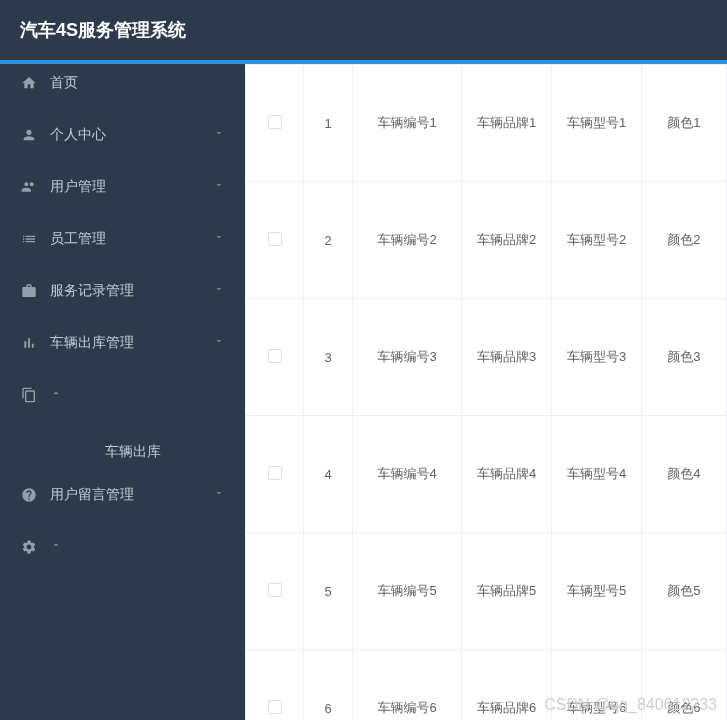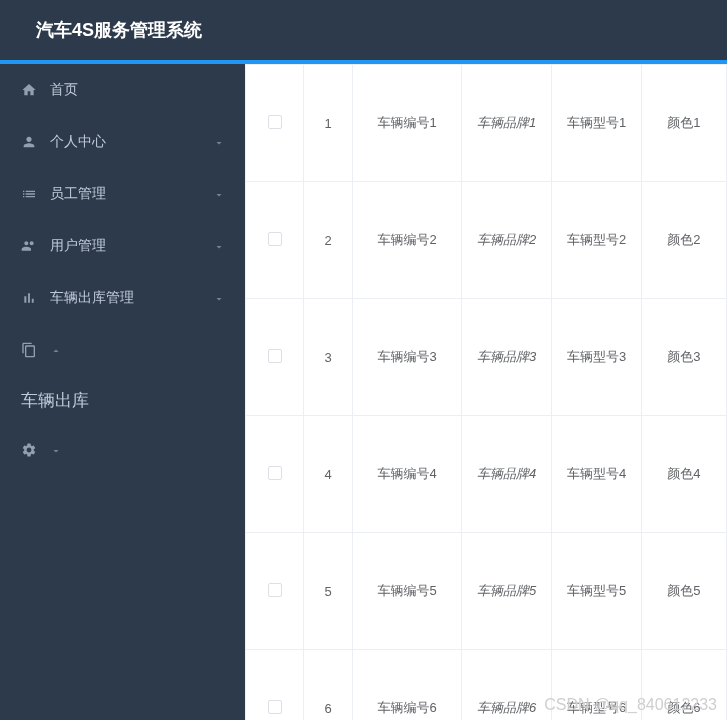--- a/index.html
+++ b/index.html
@@ -1,42 +1,42 @@
 <!DOCTYPE html>
 <html><head>
   <meta charset="utf-8">
   <style>
     * { margin: 0; padding: 0; box-sizing: border-box; }
     body { font-family: "Microsoft YaHei", Arial, sans-serif; font-size: 14px; background: #f5f5f5; width: 727px; height: 720px; overflow: hidden; position: relative; }
     
-    .header { background: #2d3a4b; height: 60px; display: flex; align-items: center; padding: 0 36px; }
+    .header { background: #2d3a4b; height: 60px; display: flex; align-items: center; padding: 0 20px; }
     .header-title { color: #fff; font-size: 18px; font-weight: bold; }
     .accent-bar { height: 4px; background: #2196f3; }
     
     .container { display: flex; height: calc(100% - 64px); }
     
     .sidebar { width: 245px; background: #2d3a4b; color: #bfcbd9; overflow-y: auto; }
     .sidebar::-webkit-scrollbar { width: 0; }
     
-    .menu-item { display: flex; align-items: center; height: 52px; padding: 10px 20px; cursor: pointer; position: relative; }
+    .menu-item { display: flex; align-items: flex-start; height: 52px; padding: 10px 20px; cursor: pointer; position: relative; }
     .menu-item .icon { width: 18px; height: 18px; margin-right: 12px; display: flex; align-items: center; justify-content: center; opacity: 0.7; }
     .menu-item .label { flex: 1; font-size: 14px; }
     .menu-item .chevron { width: 12px; height: 12px; opacity: 0.5; }
     
-    .submenu-item { display: flex; align-items: center; height: 48px; padding-left: 21px; cursor: pointer; font-size: 17px; }
+    .submenu-item { display: flex; align-items: center; height: 48px; padding-left: 21px; cursor: pointer; font-size: 14px; justify-content: center; }
     
     .content { flex: 1; background: #fff; display: flex; padding: 0; overflow: hidden; }
     
     .table { width: 100%; border-collapse: collapse; }
     .table td { border: 1px solid #ebeef5; text-align: center; color: #606266; font-size: 13px; padding: 8px 4px; vertical-align: middle; }
     .table tr { height: 117px; }
     .table .check-col { width: 48px; }
     .table .idx-col { width: 40px; }
     .table .code-col { width: 90px; }
-    .table .brand-col { width: 74px; font-style: italic; }
+    .table .brand-col { width: 74px; }
     .table .model-col { width: 74px; }
     .table .color-col { width: 70px; }
     
     .checkbox { width: 14px; height: 14px; border: 1px solid #dcdfe6; border-radius: 2px; display: inline-block; background: #fff; cursor: pointer; }
     
     .watermark { position: absolute; bottom: 6px; right: 10px; color: #cfcfcf; font-size: 16px; padding-left: 16px; }
     
     svg { fill: currentColor; }
   </style>
 </head>
@@ -68,42 +68,53 @@
         </span>
       <span class="label">个人中心</span>
       <span class="chevron"><svg viewBox="0 0 24 24" width="12" height="12">
             <path d="M7 10l5 5 5-5z"></path>
           </svg></span>
     </div>
 
     <div class="menu-item">
       <span class="icon">
           <svg viewBox="0 0 24 24" width="16" height="16">
+            <path d="M16 11c1.66 0 2.99-1.34 2.99-3S17.66 5 16 5c-1.66 0-3 1.34-3 3s1.34 3 3 3zm-8 0c1.66 0 2.99-1.34 2.99-3S9.66 5 8 5C6.34 5 5 6.34 5 8s1.34 3 3 3zm0 2c-2.33 0-7 1.17-7 3.5V19h14v-2.5c0-2.33-4.67-3.5-7-3.5z"></path>
+          </svg>
+        </span>
+      <span class="label">用户管理</span>
+      <span class="chevron"><svg viewBox="0 0 24 24" width="12" height="12">
+            <path d="M7 10l5 5 5-5z"></path>
+          </svg></span>
+    </div>
+
+    <div class="menu-item">
+      <span class="icon">
+          <svg viewBox="0 0 24 24" width="16" height="16">
             <path d="M3 13h2v-2H3v2zm0 4h2v-2H3v2zm0-8h2V7H3v2zm4 4h14v-2H7v2zm0 4h14v-2H7v2zM7 7v2h14V7H7z"></path>
           </svg>
         </span>
       <span class="label">员工管理</span>
       <span class="chevron"><svg viewBox="0 0 24 24" width="12" height="12">
             <path d="M7 10l5 5 5-5z"></path>
           </svg></span>
     </div>
 
-    <div class="menu-item">
-      <span class="icon">
-          <svg viewBox="0 0 24 24" width="16" height="16">
-            <path d="M16 11c1.66 0 2.99-1.34 2.99-3S17.66 5 16 5c-1.66 0-3 1.34-3 3s1.34 3 3 3zm-8 0c1.66 0 2.99-1.34 2.99-3S9.66 5 8 5C6.34 5 5 6.34 5 8s1.34 3 3 3zm0 2c-2.33 0-7 1.17-7 3.5V19h14v-2.5c0-2.33-4.67-3.5-7-3.5z"></path>
-          </svg>
-        </span>
-      <span class="label">用户管理</span>
-      <span class="chevron"><svg viewBox="0 0 24 24" width="12" height="12">
-            <path d="M7 10l5 5 5-5z"></path>
-          </svg></span>
-    </div>
-
-
+
+    <div class="menu-item">
+      <span class="icon">
+          <svg viewBox="0 0 24 24" width="16" height="16">
+            <path d="M20 6h-4V4c0-1.1-.9-2-2-2h-4c-1.1 0-2 .9-2 2v2H4c-1.1 0-2 .9-2 2v11c0 1.1.9 2 2 2h16c1.1 0 2-.9 2-2V8c0-1.1-.9-2-2-2zM10 4h4v2h-4V4z"></path>
+          </svg>
+        </span>
+      <span class="label">服务记录管理</span>
+      <span class="chevron"><svg viewBox="0 0 24 24" width="12" height="12">
+            <path d="M7 10l5 5 5-5z"></path>
+          </svg></span>
+    </div>
 
     <div class="menu-item">
       <span class="icon">
           <svg viewBox="0 0 24 24" width="16" height="16">
             <path d="M5 9.2h3V19H5zM10.6 5h2.8v14h-2.8zm5.6 8H19v6h-2.8z"></path>
           </svg>
         </span>
       <span class="label">车辆出库管理</span>
       <span class="chevron"><svg viewBox="0 0 24 24" width="12" height="12">
             <path d="M7 10l5 5 5-5z"></path>
@@ -118,20 +129,31 @@
         </span>
       <span class="chevron"><svg viewBox="0 0 24 24" width="12" height="12">
             <path d="M7 14l5-5 5 5z"></path>
           </svg></span>
     </div>
 
     <div class="submenu-item">
       <span>车辆出库</span>
     </div>
 
+    <div class="menu-item">
+      <span class="icon">
+          <svg viewBox="0 0 24 24" width="16" height="16">
+            <path d="M12 2C6.48 2 2 6.48 2 12s4.48 10 10 10 10-4.48 10-10S17.52 2 12 2zm1 17h-2v-2h2v2zm2.07-7.75l-.9.92C13.45 12.9 13 13.5 13 15h-2v-.5c0-1.1.45-2.1 1.17-2.83l1.24-1.26c.37-.36.59-.86.59-1.41 0-1.1-.9-2-2-2s-2 .9-2 2H8c0-2.21 1.79-4 4-4s4 1.79 4 4c0 .88-.36 1.68-.93 2.25z"></path>
+          </svg>
+        </span>
+      <span class="label">用户留言管理</span>
+      <span class="chevron"><svg viewBox="0 0 24 24" width="12" height="12">
+            <path d="M7 10l5 5 5-5z"></path>
+          </svg></span>
+    </div>
 
     <div class="menu-item">
       <span class="icon">
           <svg viewBox="0 0 24 24" width="16" height="16">
             <path d="M19.14 12.94c.04-.3.06-.61.06-.94 0-.32-.02-.64-.07-.94l2.03-1.58c.18-.14.23-.41.12-.61l-1.92-3.32c-.12-.22-.37-.29-.59-.22l-2.39.96c-.5-.38-1.03-.7-1.62-.94l-.36-2.54c-.04-.24-.24-.41-.48-.41h-3.84c-.24 0-.43.17-.47.41l-.36 2.54c-.59.24-1.13.57-1.62.94l-2.39-.96c-.22-.08-.47 0-.59.22L2.74 8.87c-.12.21-.08.47.12.61l2.03 1.58c-.05.3-.09.63-.09.94s.02.64.07.94l-2.03 1.58c-.18.14-.23.41-.12.61l1.92 3.32c.12.22.37.29.59.22l2.39-.96c.5.38 1.03.7 1.62.94l.36 2.54c.05.24.24.41.48.41h3.84c.24 0 .44-.17.47-.41l.36-2.54c.59-.24 1.13-.56 1.62-.94l2.39.96c.22.08.47 0 .59-.22l1.92-3.32c.12-.22.07-.47-.12-.61l-2.01-1.58zM12 15.6c-1.98 0-3.6-1.62-3.6-3.6s1.62-3.6 3.6-3.6 3.6 1.62 3.6 3.6-1.62 3.6-3.6 3.6z"></path>
           </svg>
         </span>
       <span class="chevron"><svg viewBox="0 0 24 24" width="12" height="12">
             <path d="M7 10l5 5 5-5z"></path>
           </svg></span>

